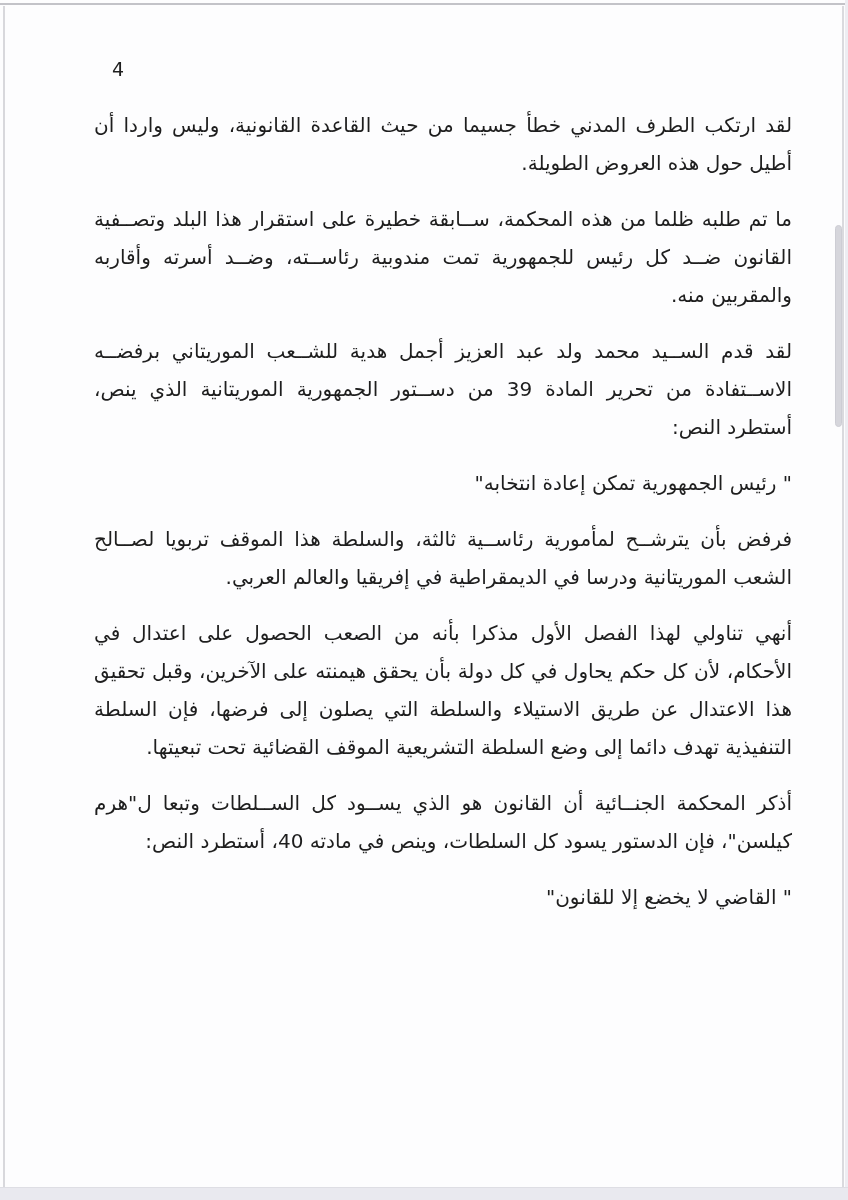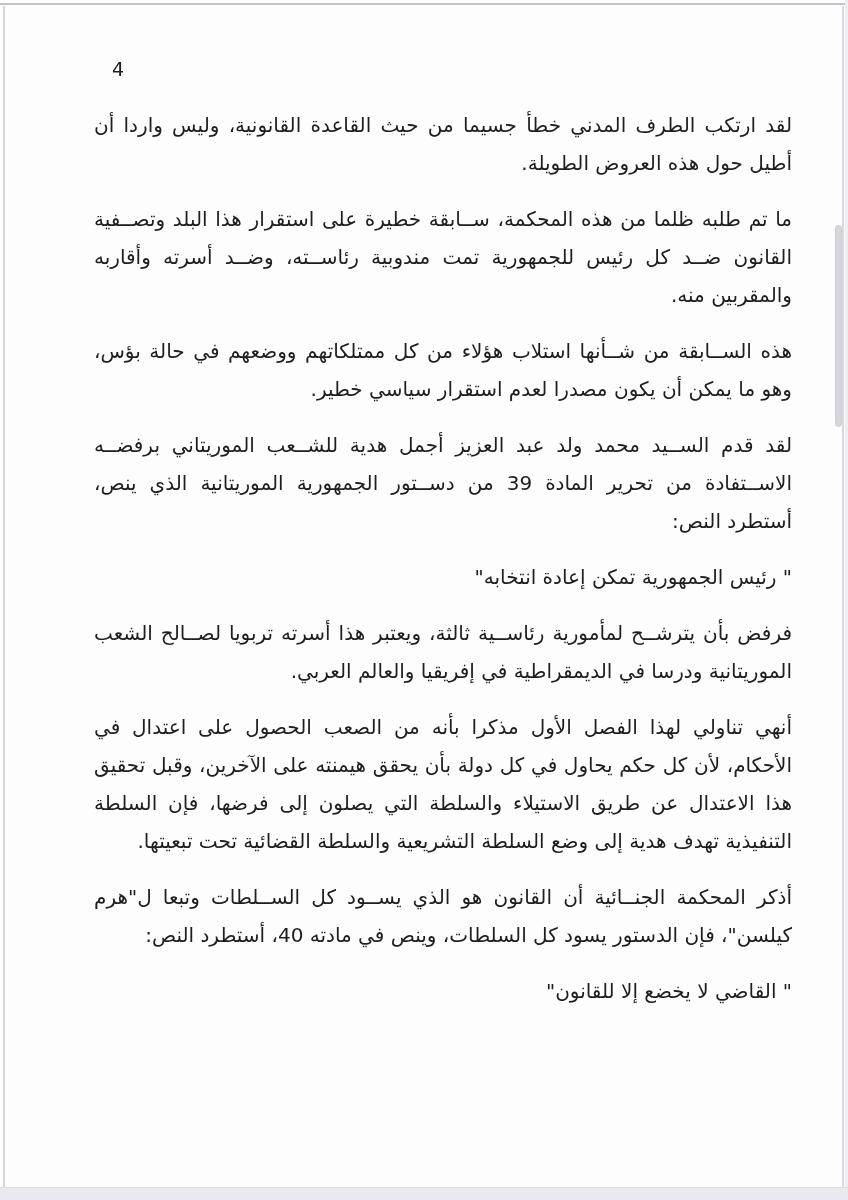--- a/index.html
+++ b/index.html
@@ -76,24 +76,23 @@
   <div class="edge-left"></div>
   <div class="outer-right-strip"></div>
   <div class="edge-right-line"></div>
   <div class="bottom-strip"></div>
 
   <div class="content">
     <div class="page-number">4</div>
 
     <p class="para">لقد ارتكب الطرف المدني خطأ جسيما من حيث القاعدة القانونية، وليس واردا أن أطيل حول هذه العروض الطويلة.</p>
     <p class="para">ما تم طلبه ظلما من هذه المحكمة، ســابقة خطيرة على استقرار هذا البلد وتصــفية القانون ضــد كل رئيس للجمهورية تمت مندوبية رئاســته، وضــد أسرته وأقاربه والمقربين منه.</p>
-    <p class="para">هذه الســابقة من شــأنها استلاب هؤلاء من كل ممتلكاتهم ووضعهم في حالة بؤس، وهو ما يمكن أن يكون مصدرا لعدم استقرار سياسي خطير.</p>
     <p class="para">لقد قدم الســيد محمد ولد عبد العزيز أجمل هدية للشــعب الموريتاني برفضــه الاســتفادة من تحرير المادة 39 من دســتور الجمهورية الموريتانية الذي ينص، أستطرد النص:</p>
     <p class="quote">" رئيس الجمهورية تمكن إعادة انتخابه"</p>
-    <p class="para">فرفض بأن يترشــح لمأمورية رئاســية ثالثة، ويعتبر هذا أسرته تربويا لصــالح الشعب الموريتانية ودرسا في الديمقراطية في إفريقيا والعالم العربي.</p>
-    <p class="para">أنهي تناولي لهذا الفصل الأول مذكرا بأنه من الصعب الحصول على اعتدال في الأحكام، لأن كل حكم يحاول في كل دولة بأن يحقق هيمنته على الآخرين، وقبل تحقيق هذا الاعتدال عن طريق الاستيلاء والسلطة التي يصلون إلى فرضها، فإن السلطة التنفيذية تهدف هدية إلى وضع السلطة التشريعية والسلطة القضائية تحت تبعيتها.</p>
+    <p class="para">فرفض بأن يترشــح لمأمورية رئاســية ثالثة، والسلطة هذا الموقف تربويا لصــالح الشعب الموريتانية ودرسا في الديمقراطية في إفريقيا والعالم العربي.</p>
+    <p class="para">أنهي تناولي لهذا الفصل الأول مذكرا بأنه من الصعب الحصول على اعتدال في الأحكام، لأن كل حكم يحاول في كل دولة بأن يحقق هيمنته على الآخرين، وقبل تحقيق هذا الاعتدال عن طريق الاستيلاء والسلطة التي يصلون إلى فرضها، فإن السلطة التنفيذية تهدف دائما إلى وضع السلطة التشريعية الموقف القضائية تحت تبعيتها.</p>
     <p class="para">أذكر المحكمة الجنــائية أن القانون هو الذي يســود كل الســلطات وتبعا ل"هرم كيلسن"، فإن الدستور يسود كل السلطات، وينص في مادته 40، أستطرد النص:</p>
     <p class="quote">" القاضي لا يخضع إلا للقانون"</p>
   </div>
 
   <div class="scrollbar-thumb"></div>
 
 </div>
 
 </body></html>

